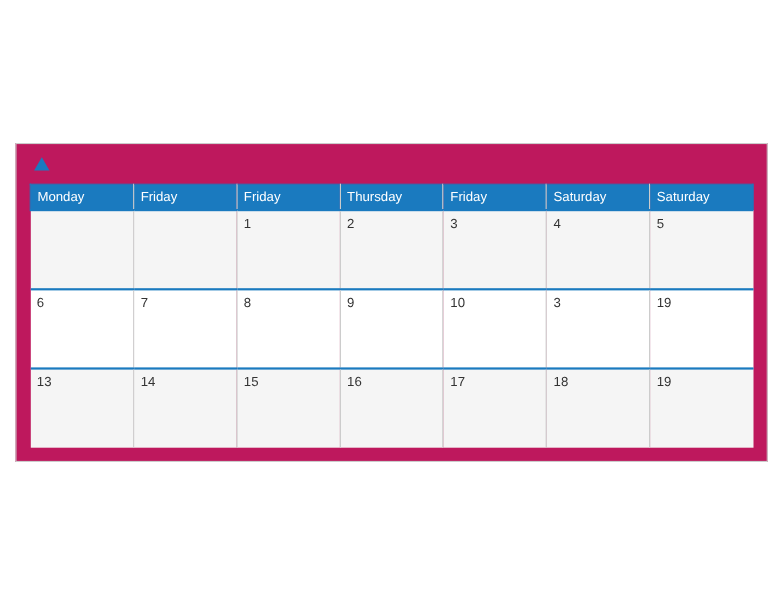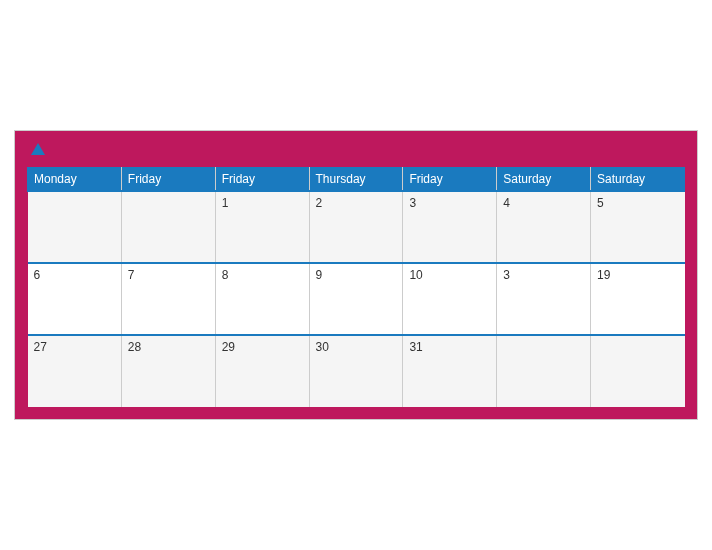--- a/index.html
+++ b/index.html
@@ -150,23 +150,23 @@
         <tr>
           <td><span class="day-num">6</span></td>
           <td><span class="day-num">7</span></td>
           <td><span class="day-num">8</span></td>
           <td><span class="day-num">9</span></td>
           <td><span class="day-num">10</span></td>
           <td><span class="day-num">3</span></td>
           <td><span class="day-num">19</span></td>
         </tr>
         <tr>
-          <td><span class="day-num">27</span></td>
-          <td><span class="day-num">28</span></td>
-          <td><span class="day-num">29</span></td>
-          <td><span class="day-num">30</span></td>
-          <td><span class="day-num">31</span></td>
-          <td></td>
-          <td></td>
+          <td><span class="day-num">13</span></td>
+          <td><span class="day-num">14</span></td>
+          <td><span class="day-num">15</span></td>
+          <td><span class="day-num">16</span></td>
+          <td><span class="day-num">17</span></td>
+          <td><span class="day-num">18</span></td>
+          <td><span class="day-num">19</span></td>
         </tr>
       </tbody>
   </table>
 </div>
 
 </body></html>

